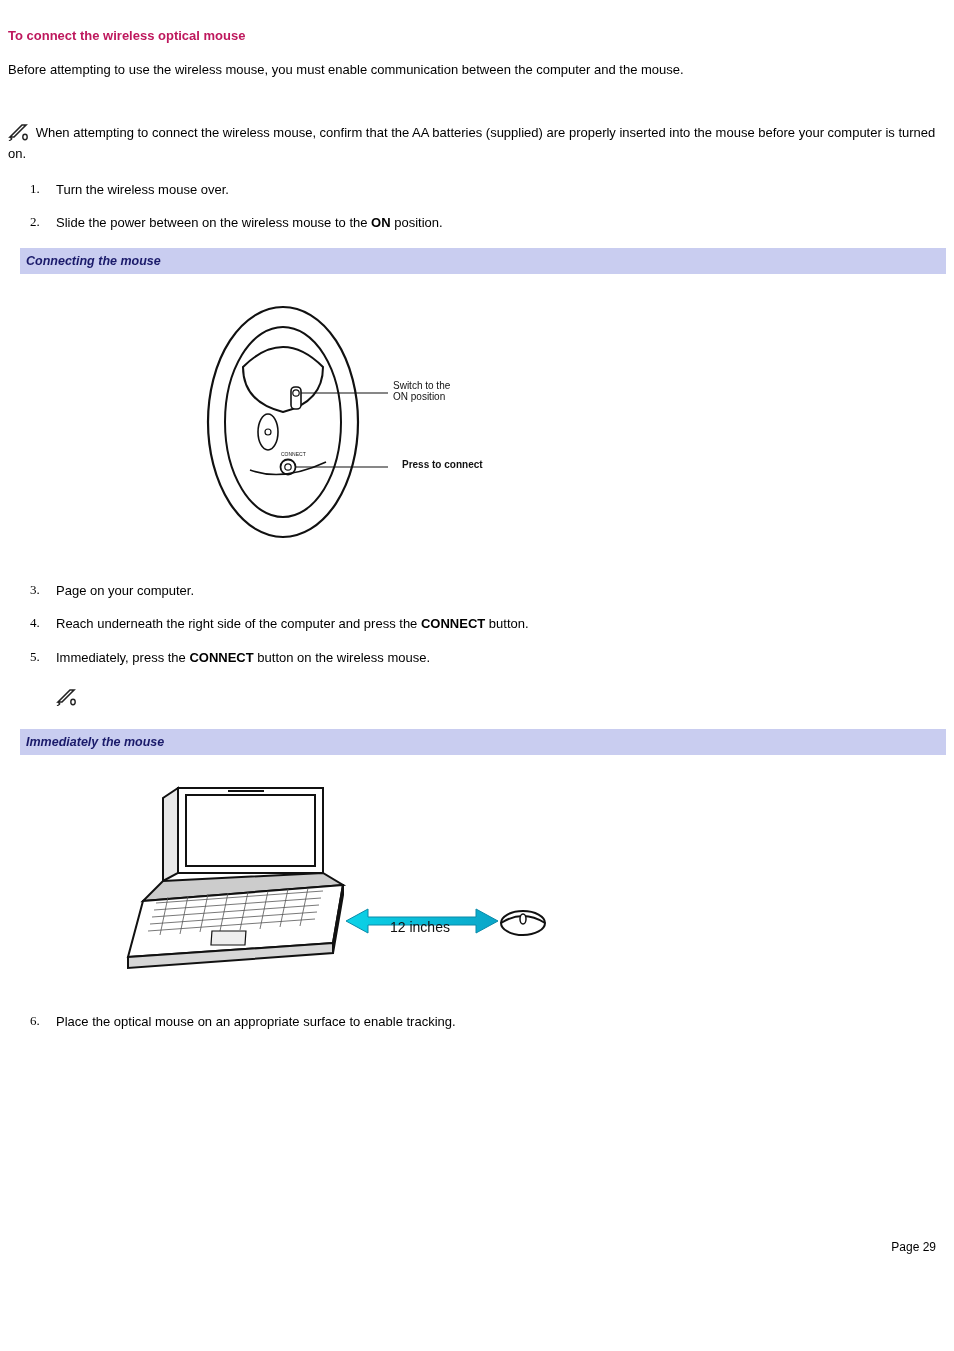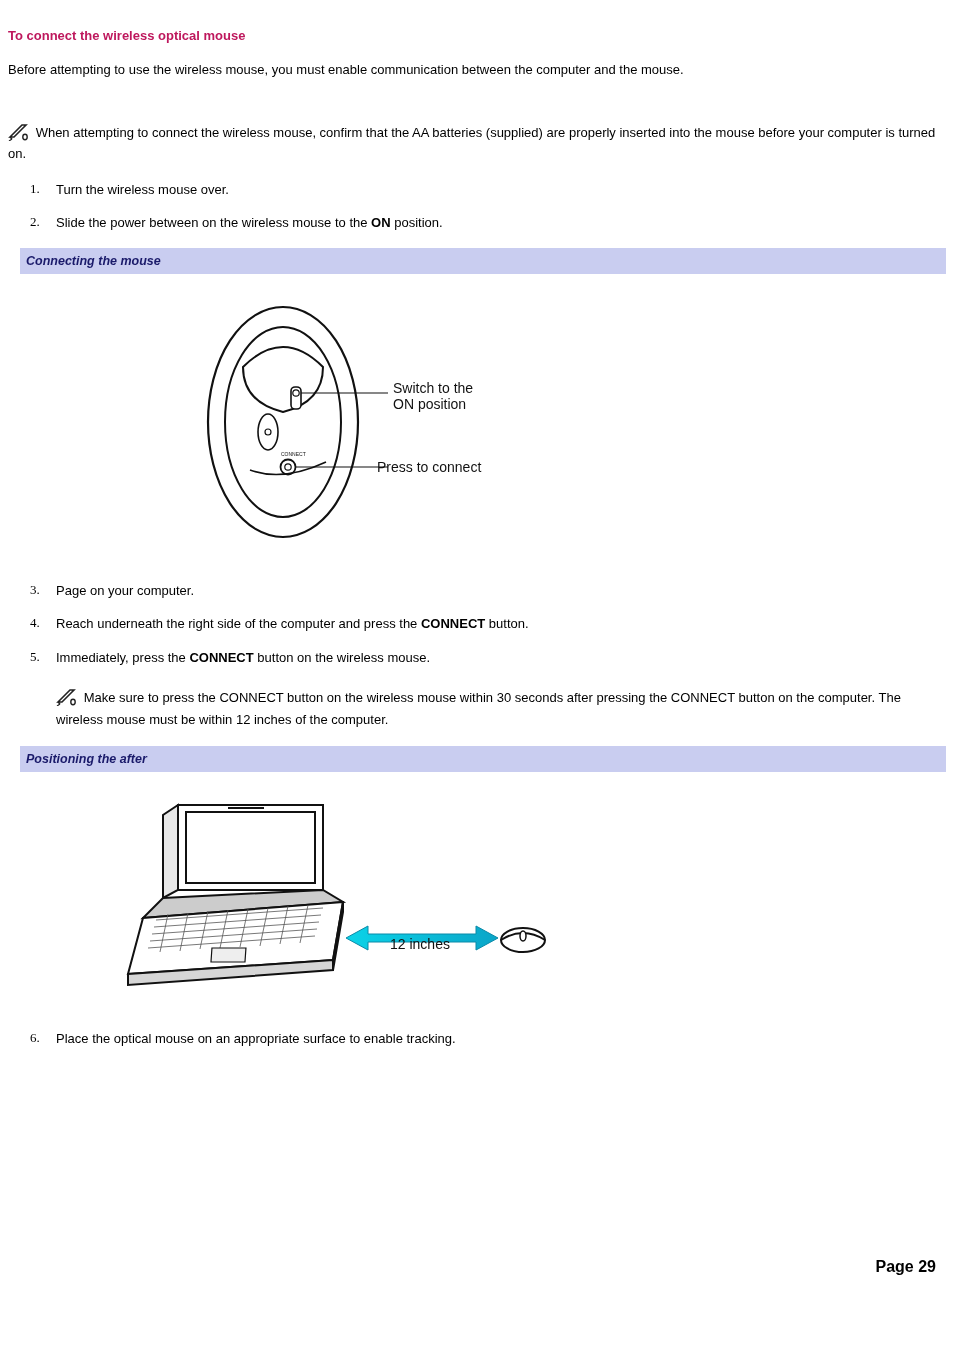--- a/index.html
+++ b/index.html
@@ -53,29 +53,29 @@
     font-size: 12.5px;
     padding: 6px 6px;
     margin: 0 0 18px 12px;
   }
   .bold { font-weight: bold; }
   .figure { text-align: left; margin: 0 0 30px 0; }
   .footer {
     position: relative;
     margin-top: 210px;
     text-align: right;
-    font-weight: bold;
-    font-size: 16px;
+    font-weight: normal;
+    font-size: 12px;
     padding-right: 10px;
   }
 
   
   .fig1 { margin-left: 180px; position: relative; width: 520px; height: 260px; }
   .fig1 svg { display: block; }
-  .fig1 .lbl { position: absolute; font-family: Arial, sans-serif; font-size: 14px; color:#111; }
+  .fig1 .lbl { position: absolute; font-family: Arial, sans-serif; font-size: 10px; color:#111; }
 
   
   .fig2 { margin-left: 100px; position: relative; width: 520px; height: 210px; }
   .fig2 .lbl { position: absolute; font-family: Arial, sans-serif; font-size: 14px; color:#111;margin-top:34px; }
 
 </style>
 </head>
 <body>
 
 <h3 class="section-title">To connect the wireless optical mouse</h3>
@@ -132,21 +132,21 @@
 
       <path d="M62 178 Q95 190 138 170" fill="none" stroke="#111" stroke-width="1.6"></path>
 
       <line x1="113" y1="101" x2="200" y2="101" stroke="#111" stroke-width="1.2"></line>
       <line x1="108" y1="175" x2="200" y2="175" stroke="#111" stroke-width="1.2"></line>
     </svg>
     <div class="lbl" style="left:205px; top:88px;">
       <div>Switch to the</div>
       <div>ON position</div>
     </div>
-    <div class="lbl" style="left:189px; top:167px;">Press to connect</div>
+    <div class="lbl" style="left:214px; top:167px;font-weight:bold;">Press to connect</div>
   </div>
 </div>
 
 <ol class="num">
   <li>
     <span class="marker">3.</span>
     <span class="content">Page on your computer.</span>
   </li>
   <li>
     <span class="marker">4.</span>
@@ -164,24 +164,23 @@
 
 <p class="note-block" style="margin-left:48px; margin-top:22px;">
   <span class="note-icon">
     <svg width="22" height="18" viewBox="0 0 22 18">
       <path d="M2 14 L14 2 L18 2 L14 6 L6 14 Z" fill="none" stroke="#222" stroke-width="1.6"></path>
       <path d="M2 14 L4 16" stroke="#222" stroke-width="1.6"></path>
       <path d="M4 16 L1 18" stroke="#222" stroke-width="1.2"></path>
       <ellipse cx="17" cy="14" rx="2.2" ry="2.7" fill="none" stroke="#222" stroke-width="1.4"></ellipse>
     </svg>
   </span>
-  <span>Make sure to press the CONNECT button on the wireless mouse within 30 seconds after pressing the CONNECT button on the computer. The wireless mouse must be within 12 inches of the computer.</span>
 </p>
 
-<div class="subhead-bar">Positioning the after</div>
+<div class="subhead-bar">Immediately the mouse</div>
 
 <div class="figure">
   <div class="fig2">
     <svg width="520" height="210" viewBox="0 0 520 210">
       <defs>
         <linearGradient id="arrow-grad" x1="0" y1="0" x2="1" y2="0">
           <stop offset="0%" stop-color="#0bd3e8"></stop>
           <stop offset="100%" stop-color="#0aa5c8"></stop>
         </linearGradient>
       </defs>

